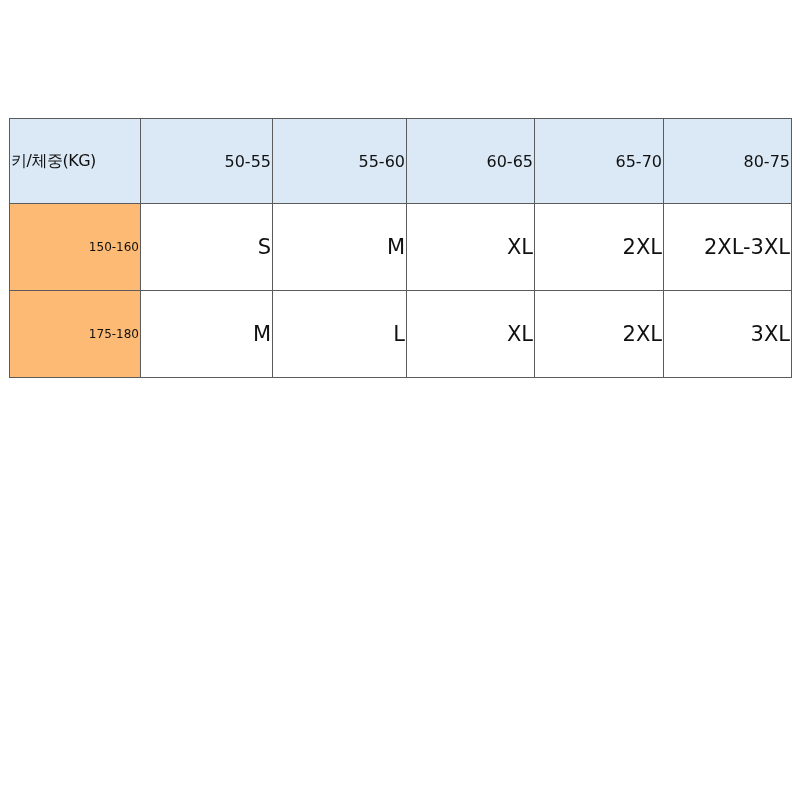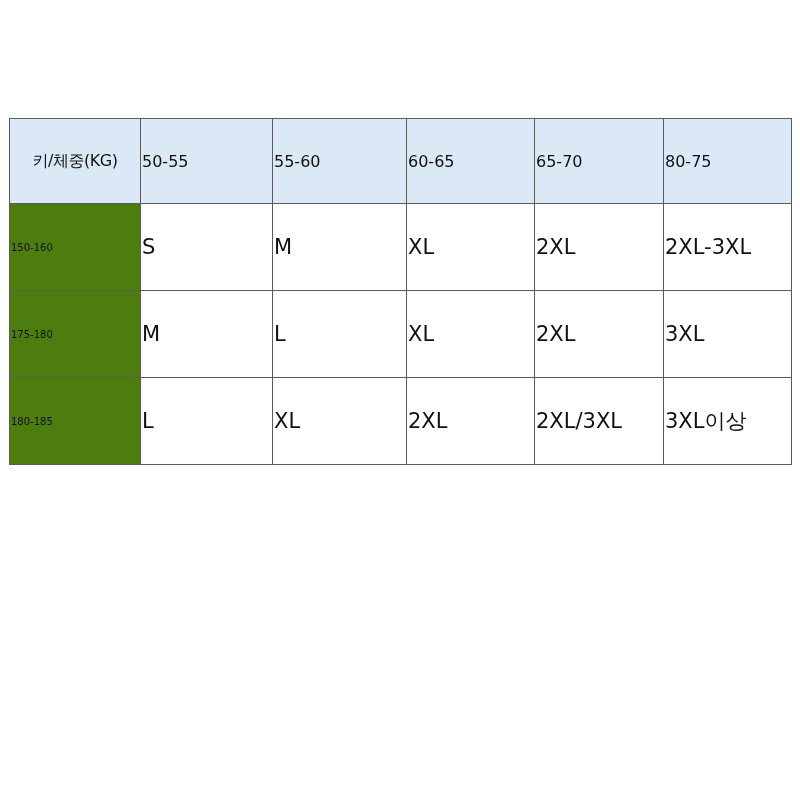--- a/index.html
+++ b/index.html
@@ -26,21 +26,21 @@
     width: 782px;
   }
   table.size-chart {
     border-collapse: collapse;
     width: 782px;
     table-layout: fixed;
   }
   table.size-chart td,
   table.size-chart th {
     border: 1px solid #5b5b5b;
-    text-align: left;
+    text-align: right;
     vertical-align: middle;
     font-weight: normal;
     color: #111111;
     font-family: "DejaVu Sans", sans-serif;
   }
   
   col.c0 { width: 131px; }
   col.c1 { width: 132px; }
   col.c2 { width: 134px; }
   col.c3 { width: 128px; }
@@ -50,31 +50,31 @@
   
   tr.header-row td,
   tr.header-row th {
     height: 82px;
     background: #dbe9f6;
     font-size: 16px;
     letter-spacing: 0px;
   }
   tr.header-row th.corner {
     font-size: 16px;
-    text-align: center;
+    text-align: left;
     letter-spacing: -0.5px;
   }
   
   tbody tr td {
     height: 84px;
     font-size: 21px;
   }
   tbody tr td.rowhead {
-    background: #4d7c0f;
-    font-size: 10px;
+    background: #fdba74;
+    font-size: 12px;
     letter-spacing: 0px;
   }
   tbody tr td.cell {
     background: #ffffff;
     font-size: 21px;
   }
 </style>
 </head>
 <body>
 
@@ -109,24 +109,16 @@
           <td class="cell">2XL-3XL</td>
         </tr>
         <tr>
           <td class="rowhead">175-180</td>
           <td class="cell">M</td>
           <td class="cell">L</td>
           <td class="cell">XL</td>
           <td class="cell">2XL</td>
           <td class="cell">3XL</td>
         </tr>
-        <tr>
-          <td class="rowhead">180-185</td>
-          <td class="cell">L</td>
-          <td class="cell">XL</td>
-          <td class="cell">2XL</td>
-          <td class="cell">2XL/3XL</td>
-          <td class="cell">3XL이상</td>
-        </tr>
       </tbody>
     </table>
   </div>
 </div>
 
 </body></html>

